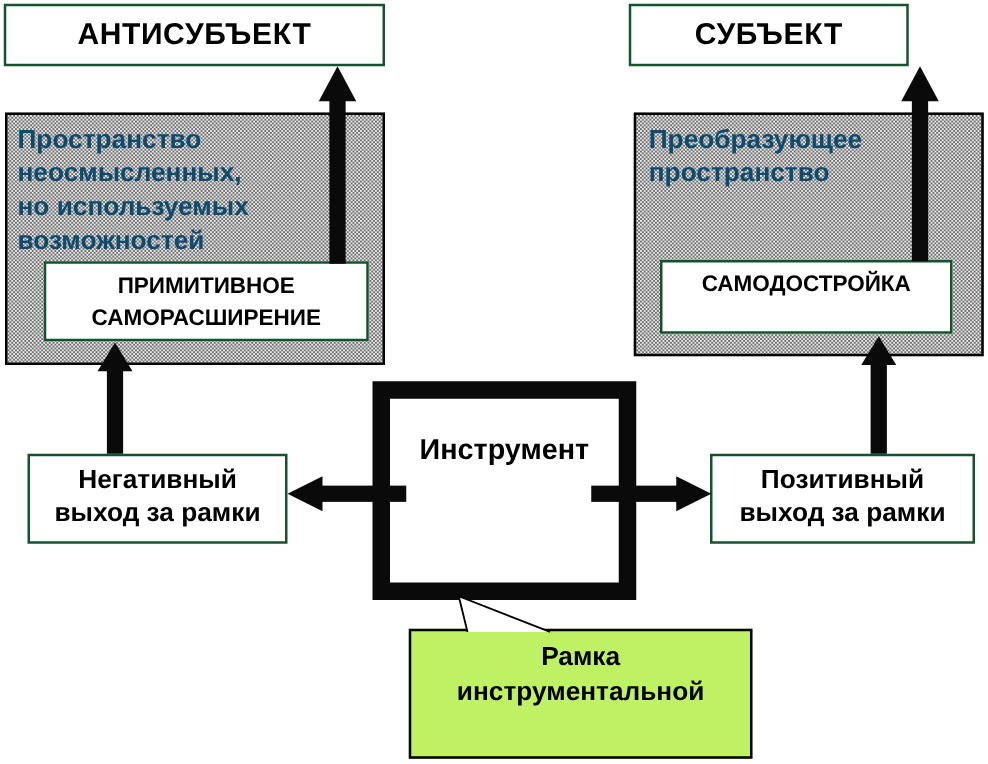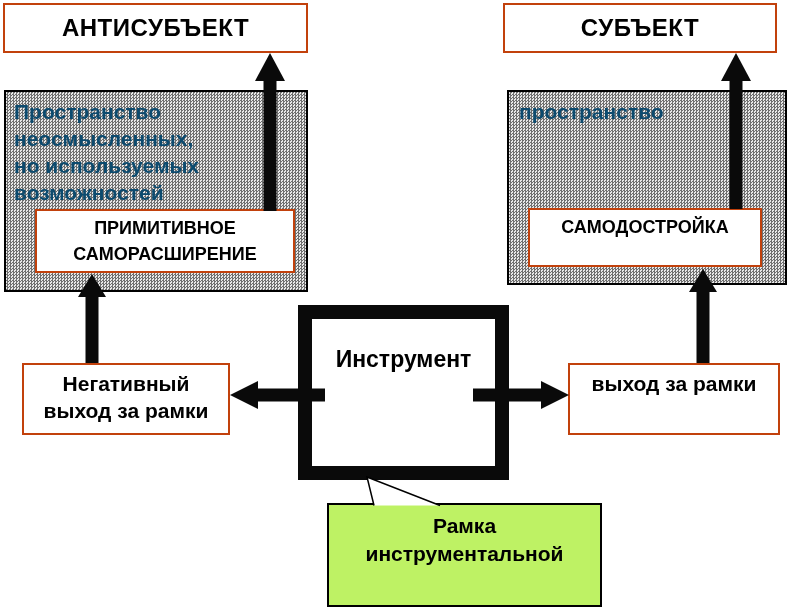--- a/index.html
+++ b/index.html
@@ -13,21 +13,21 @@
     height: 611px;
     background: #ffffff;
     font-family: "Liberation Sans", "DejaVu Sans", sans-serif;
     color: #000000;
     overflow: hidden;
   }
   .box {
     position: absolute;
     box-sizing: border-box;
     background: #ffffff;
-    border: 2px solid #c2410c;
+    border: 2px solid #14532d;
     font-weight: bold;
     text-align: center;
   }
   .flex-center {
     display: flex;
     align-items: center;
     justify-content: center;
   }
   .gray-region {
     position: absolute;
@@ -97,34 +97,35 @@
 </style>
 </head>
 <body>
 
 <div id="stage">
 
   <div class="box flex-center title-text" style="left:3px; top:3px; width:305px; height:50px;">
     <span>АНТИСУБЪЕКТ</span>
   </div>
 
-  <div class="box flex-center title-text" style="left:503px; top:3px; width:274px; height:50px;">
+  <div class="box flex-center title-text" style="left:503px; top:3px; width:224px; height:50px;">
     <span>СУБЪЕКТ</span>
   </div>
 
   <div class="gray-region" style="left:4px; top:90px; width:304px; height:202px;"></div>
   <div class="gray-label" style="left:14px; top:98px; width:280px;">
     <div>Пространство</div>
     <div>неосмысленных,</div>
     <div>но используемых</div>
     <div>возможностей</div>
   </div>
 
   <div class="gray-region" style="left:507px; top:90px; width:280px; height:195px;"></div>
   <div class="gray-label" style="left:519px; top:98px; width:260px;">
+    <div>Преобразующее</div>
     <div>пространство</div>
   </div>
 
   <div class="box caps-lines" style="left:35px; top:209px; width:260px; height:64px;">
     <div>ПРИМИТИВНОЕ</div>
     <div>САМОРАСШИРЕНИЕ</div>
   </div>
 
   <div class="box caps-lines" style="left:528px; top:208px; width:234px; height:59px;">
     <div>САМОДОСТРОЙКА</div>
@@ -133,20 +134,21 @@
   <div id="instrument-box">
     <div id="instrument-label">Инструмент</div>
   </div>
 
   <div class="box two-lines" style="left:22px; top:363px; width:208px; height:72px;">
     <div>Негативный</div>
     <div>выход за рамки</div>
   </div>
 
   <div class="box two-lines" style="left:568px; top:363px; width:212px; height:72px;">
+    <div>Позитивный</div>
     <div>выход за рамки</div>
   </div>
 
   <div id="callout-box">
     <div>Рамка</div>
     <div>инструментальной</div>
   </div>
 
   <svg id="connectors" viewBox="0 0 790 611" xmlns="http://www.w3.org/2000/svg">
 

